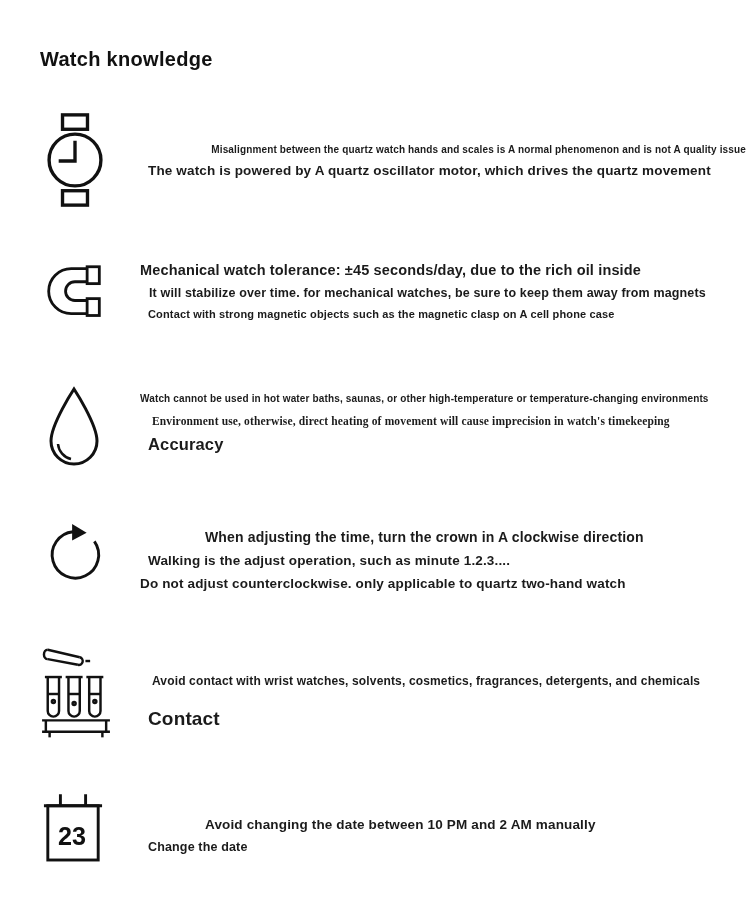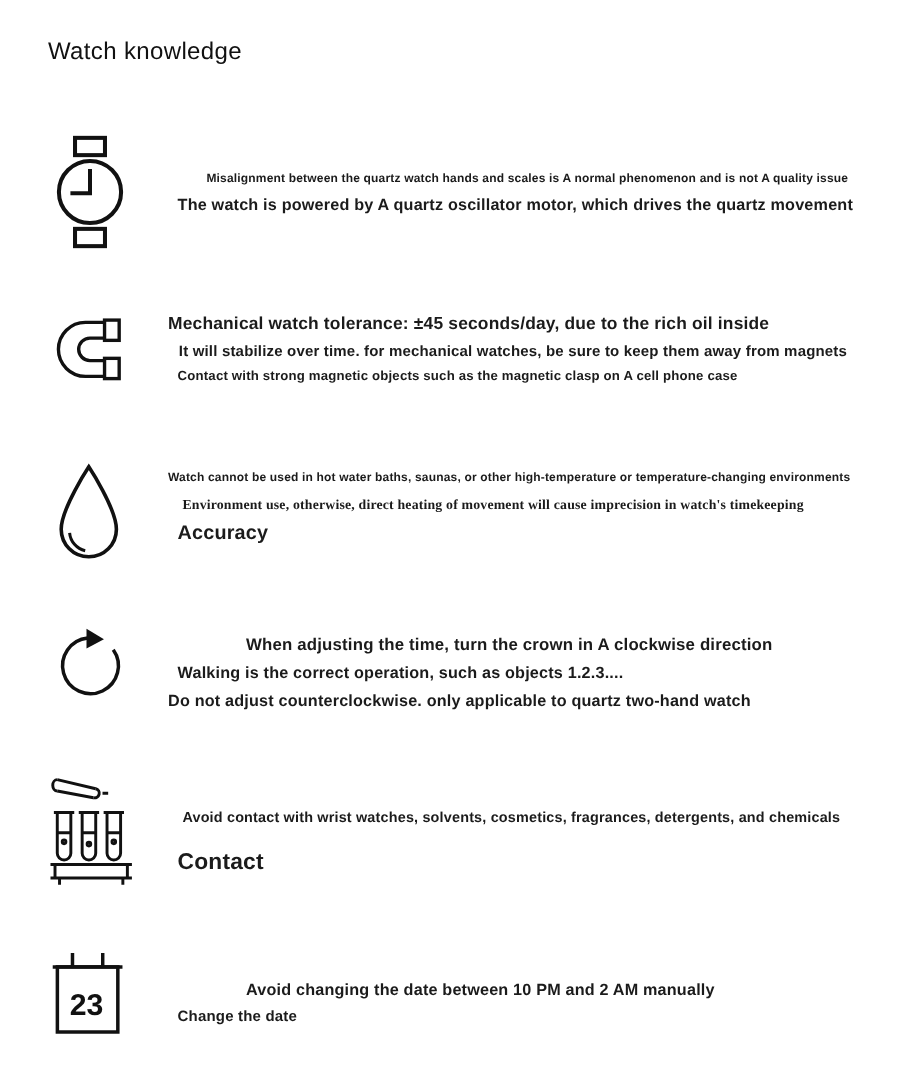--- a/index.html
+++ b/index.html
@@ -1,35 +1,35 @@
 <!DOCTYPE html>
 <html><head>
 <meta charset="utf-8">
 <style>
   html,body{margin:0;padding:0;background:#ffffff;}
   .page{
     position:relative;width:750px;height:909px;background:#ffffff;
     font-family:"Liberation Sans",sans-serif;color:#141414;overflow:hidden;
   }
   .title{
-    position:absolute;left:40px;top:32px;font-size:20px;font-weight:normal;
+    position:absolute;left:40px;top:48px;font-size:20px;font-weight:bold;
     letter-spacing:.3px;color:#111;
   }
   .icon{position:absolute;text-align:center;}
   .icon svg{display:block;}
   .lines{position:absolute;left:140px;width:606px;}
   .line{white-space:nowrap;font-weight:bold;color:#1b1b1b;margin-bottom:8px;letter-spacing:.15px;}
   
   .fs10{font-size:10px;}  .fs11{font-size:11px;}  .fs115{font-size:11.5px;font-family:Liberation Serif, serif;}
   .fs12{font-size:12px;}  .fs125{font-size:12.5px;} .fs13{font-size:13.5px;}
   .fs14{font-size:14px;}  .fs145{font-size:14.5px;} .fs16{font-size:16.5px;}
   .fs19{font-size:19px;margin-top:20px;}
   
   .ml0{margin-left:0;} .ml8{margin-left:8px;} .ml10{}
-  .ml12{margin-left:12px;} .ml17{margin-left:9px;} .ml27{margin-left:32px;}
+  .ml12{margin-left:12px;} .ml17{margin-left:9px;} .ml27{margin-left:32px;text-align:right;}
   .ml45{margin-left:65px;} .ml65{margin-left:65px;}
   .mb11{margin-bottom:11px;} .mb10{margin-bottom:10px;}
   svg text{font-family:"Liberation Sans",sans-serif;}
 </style>
 </head>
 <body>
 
 <div class="page">
 
   <div class="title">Watch knowledge</div>
@@ -74,21 +74,21 @@
   </div>
 
   <div class="icon" style="left:44px;top:522px;">
     <svg viewBox="0 0 64 64" width="62" height="62">
       <path d="M30,10 A24,24 0 1 0 52,20" fill="none" stroke="#111" stroke-width="3"></path>
       <polygon points="29,2 44,11 29,19" fill="#111"></polygon>
     </svg>
   </div>
   <div class="lines" style="top:529px;">
     <div class="line fs14 ml45">When adjusting the time, turn the crown in A clockwise direction</div>
-    <div class="line fs13 ml8">Walking is the correct operation, such as objects 1.2.3....</div>
+    <div class="line fs13 ml8">Walking is the adjust operation, such as minute 1.2.3....</div>
     <div class="line fs13 ml10">Do not adjust counterclockwise. only applicable to quartz two-hand watch</div>
   </div>
 
   <div class="icon" style="left:40px;top:645px;">
     <svg viewBox="0 0 76 104" width="72" height="98">
       <g fill="none" stroke="#111" stroke-width="2.6">
         <path d="M8,5 L42,13"></path>
         <path d="M8,15 L40,21"></path>
         <path d="M8,5 A4,5 0 0 0 8,15"></path>
         <path d="M42,13 A4,4 0 0 1 40,21"></path>

